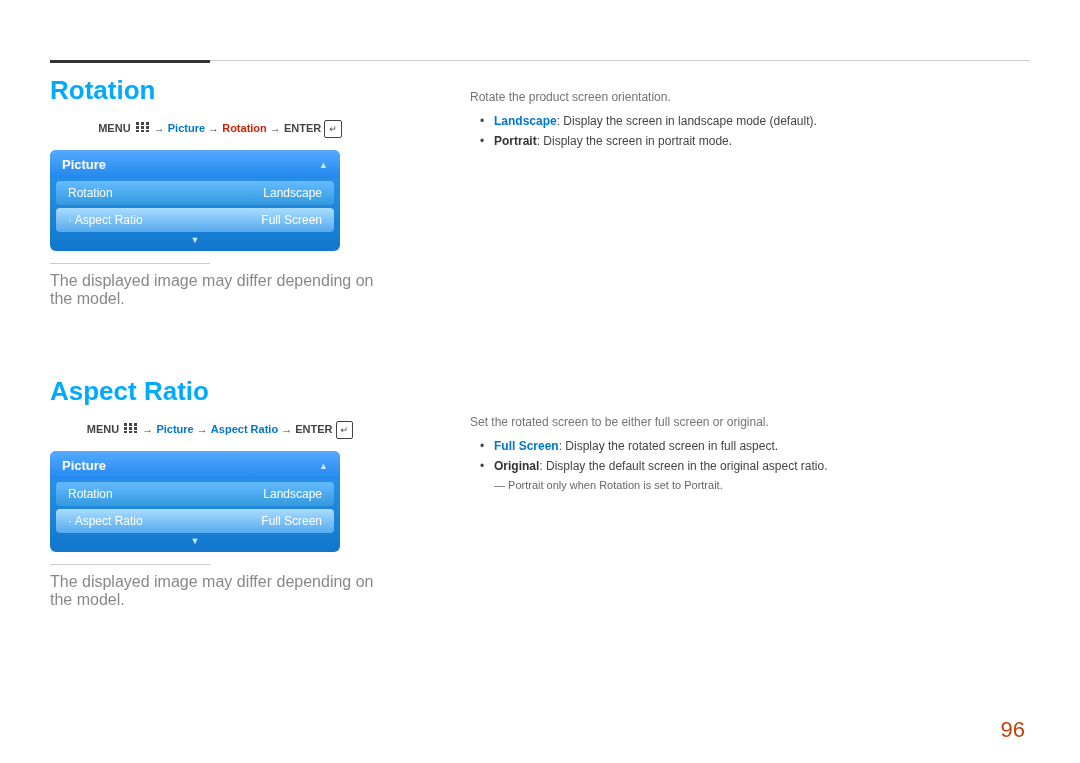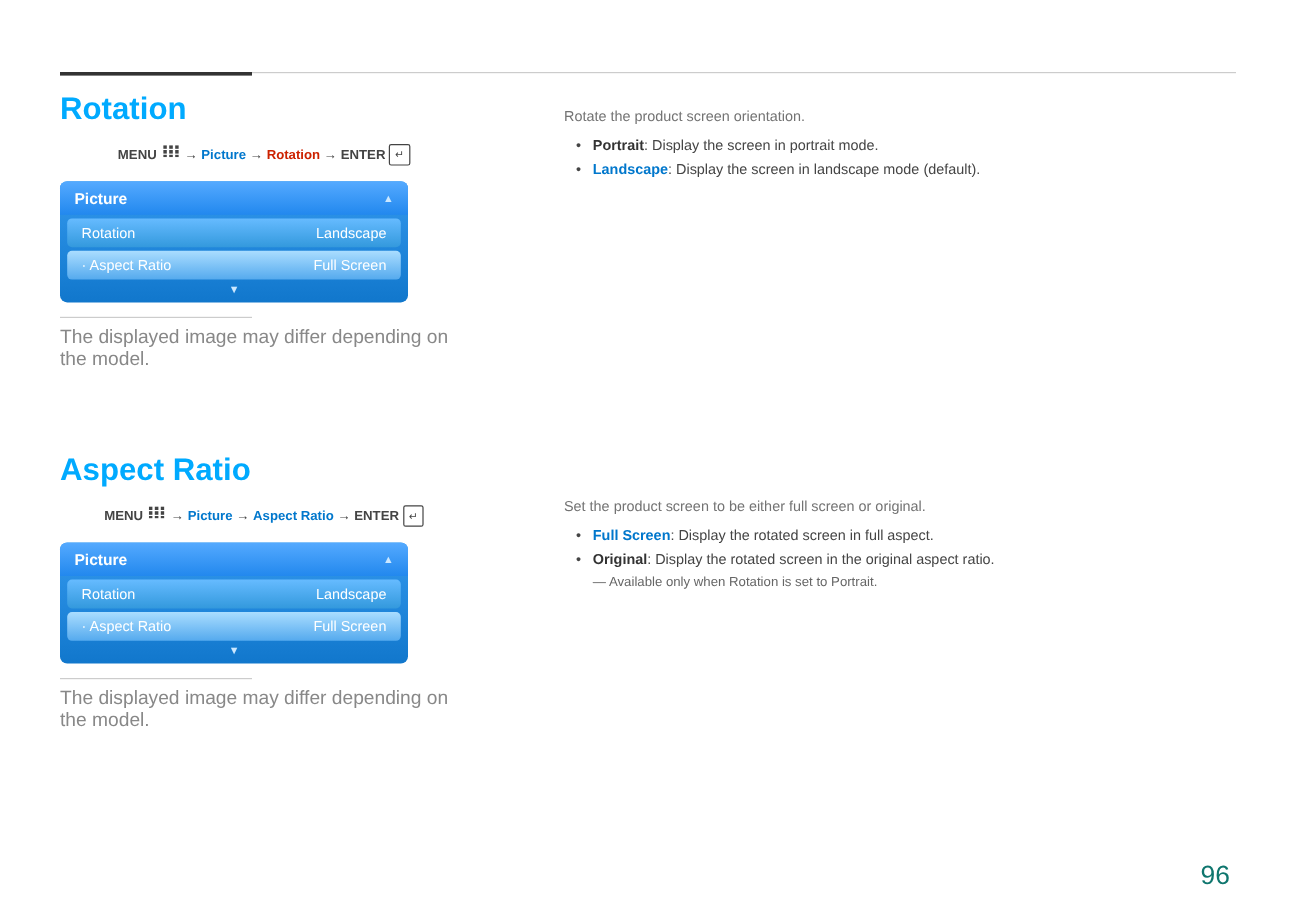--- a/index.html
+++ b/index.html
@@ -28,21 +28,21 @@
       width: 160px;
       height: 3px;
       background: #333;
     }
 
     .page-number {
       position: absolute;
       bottom: 20px;
       right: 55px;
       font-size: 22px;
-      color: #0f766e;
+      color: #c2410c;
     }
 
     
     .left-col {
       position: absolute;
       left: 50px;
       top: 75px;
       width: 340px;
     }
 
@@ -230,24 +230,24 @@
   </div>
 
   <div class="divider-short"></div>
   <div class="note-text">The displayed image may differ depending on the model.</div>
 </div>
 
 <div class="right-col">
   <p class="desc-intro">Rotate the product screen orientation.</p>
   <ul class="bullet-list">
     <li>
-      <span class="highlight-dark">Portrait</span><span>: Display the screen in portrait mode.</span>
+      <span class="highlight-blue">Landscape</span><span>: Display the screen in landscape mode (default).</span>
     </li>
     <li>
-      <span class="highlight-blue">Landscape</span><span>: Display the screen in landscape mode (default).</span>
+      <span class="highlight-dark">Portrait</span><span>: Display the screen in portrait mode.</span>
     </li>
   </ul>
 </div>
 
 <div class="section2-left">
 
   <div class="section-title">Aspect Ratio</div>
 
   <div class="menu-path">
     <span class="bold">MENU</span>
@@ -284,25 +284,25 @@
       <span class="row-value">Full Screen</span>
     </div>
     <div class="picture-box-down">▼</div>
   </div>
 
   <div class="divider-short"></div>
   <div class="note-text">The displayed image may differ depending on the model.</div>
 </div>
 
 <div class="section2-right">
-  <p class="desc-intro">Set the product screen to be either full screen or original.</p>
+  <p class="desc-intro">Set the rotated screen to be either full screen or original.</p>
   <ul class="bullet-list">
     <li>
       <span class="highlight-blue">Full Screen</span><span>: Display the rotated screen in full aspect.</span>
     </li>
     <li>
-      <span class="highlight-dark">Original</span><span>: Display the rotated screen in the original aspect ratio.</span>
+      <span class="highlight-dark">Original</span><span>: Display the default screen in the original aspect ratio.</span>
     </li>
   </ul>
   <div class="sub-note">
-    <span>Available only when </span><span class="highlight-dark">Rotation</span><span> is set to </span><span class="highlight-blue">Portrait</span><span>.</span>
+    <span>Portrait only when </span><span class="highlight-dark">Rotation</span><span> is set to </span><span class="highlight-blue">Portrait</span><span>.</span>
   </div>
 </div>
 
 </body></html>

